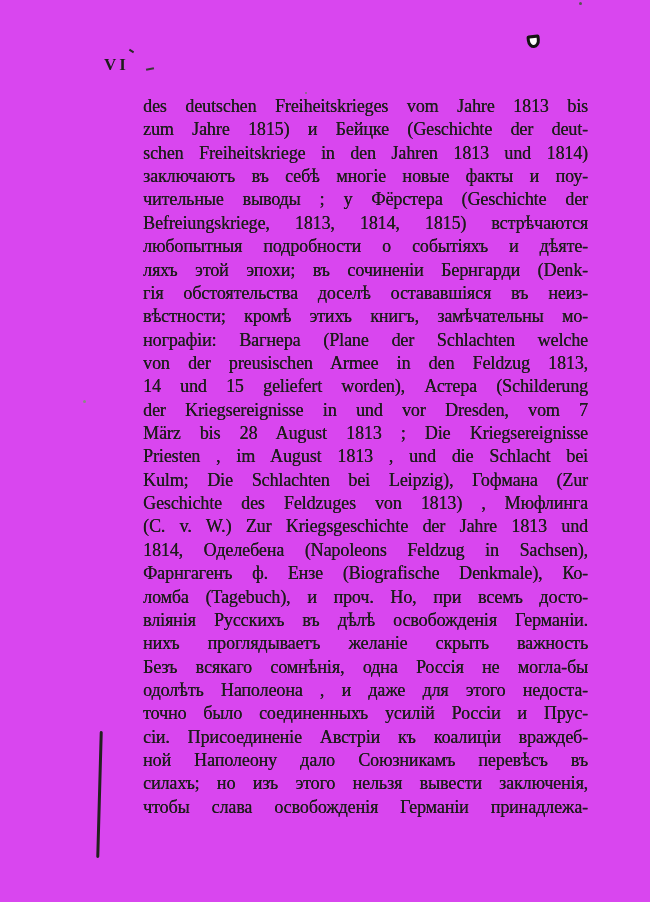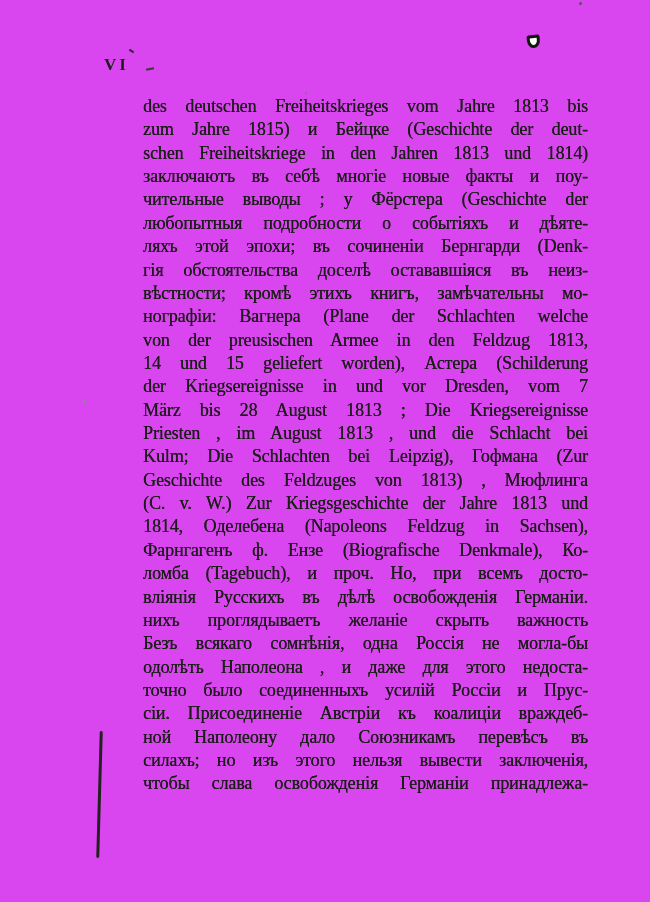--- a/index.html
+++ b/index.html
@@ -124,20 +124,21 @@
   <div class="ink-speck-3"></div>
 
   <div class="margin-line"></div>
 
   <div class="text-block">
       <div class="text-line">des deutschen Freiheitskrieges vom Jahre 1813 bis</div>
       <div class="text-line">zum Jahre 1815) и Бейцке (Geschichte der deut-</div>
       <div class="text-line">schen Freiheitskriege in den Jahren 1813 und 1814)</div>
       <div class="text-line">заключаютъ въ себѣ многіе новые факты и поу-</div>
       <div class="text-line">чительные выводы ; у Фёрстера (Geschichte der</div>
+      <div class="text-line">Befreiungskriege, 1813, 1814, 1815) встрѣчаются</div>
       <div class="text-line">любопытныя подробности о событіяхъ и дѣяте-</div>
       <div class="text-line">ляхъ этой эпохи; въ сочиненіи Бернгарди (Denk-</div>
       <div class="text-line">гія обстоятельства доселѣ остававшіяся въ неиз-</div>
       <div class="text-line">вѣстности; кромѣ этихъ книгъ, замѣчательны мо-</div>
       <div class="text-line">нографіи: Вагнера (Plane der Schlachten welche</div>
       <div class="text-line">von der preusischen Armee in den Feldzug 1813,</div>
       <div class="text-line">14 und 15 geliefert worden), Астера (Schilderung</div>
       <div class="text-line">der Kriegsereignisse in und vor Dresden, vom 7</div>
       <div class="text-line">März bis 28 August 1813 ; Die Kriegsereignisse</div>
       <div class="text-line">Priesten , im August 1813 , und die Schlacht bei</div>

